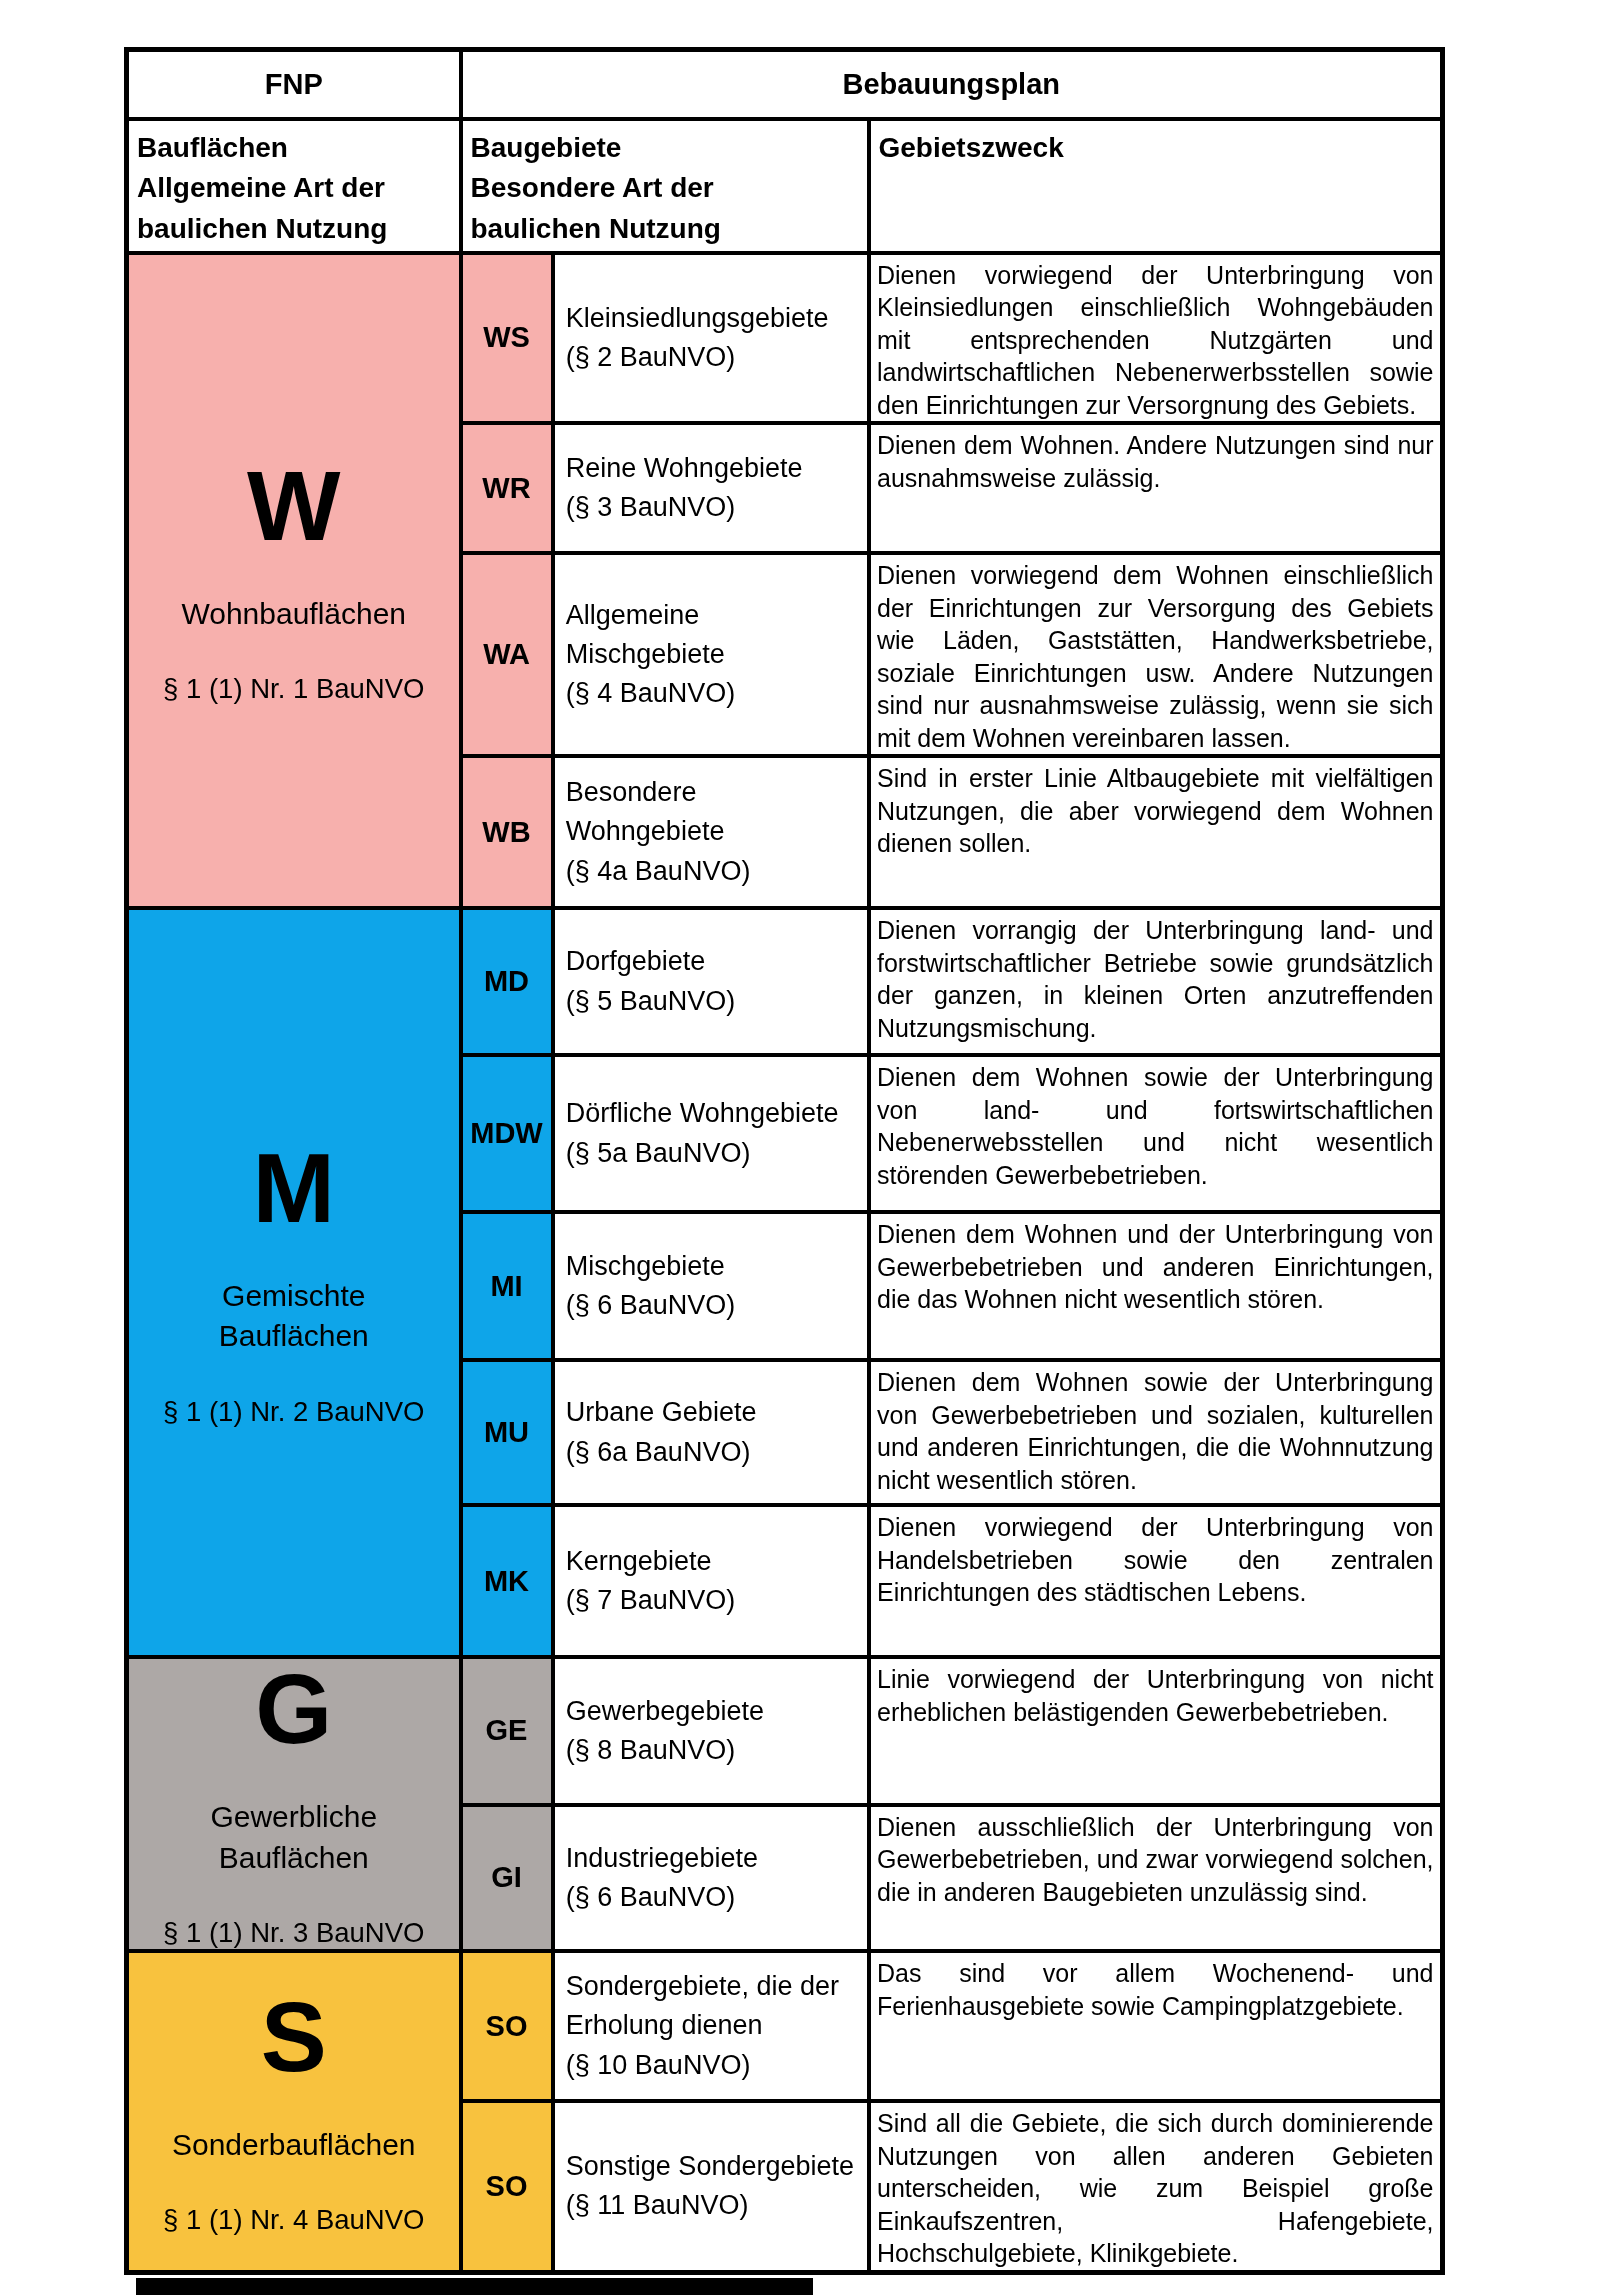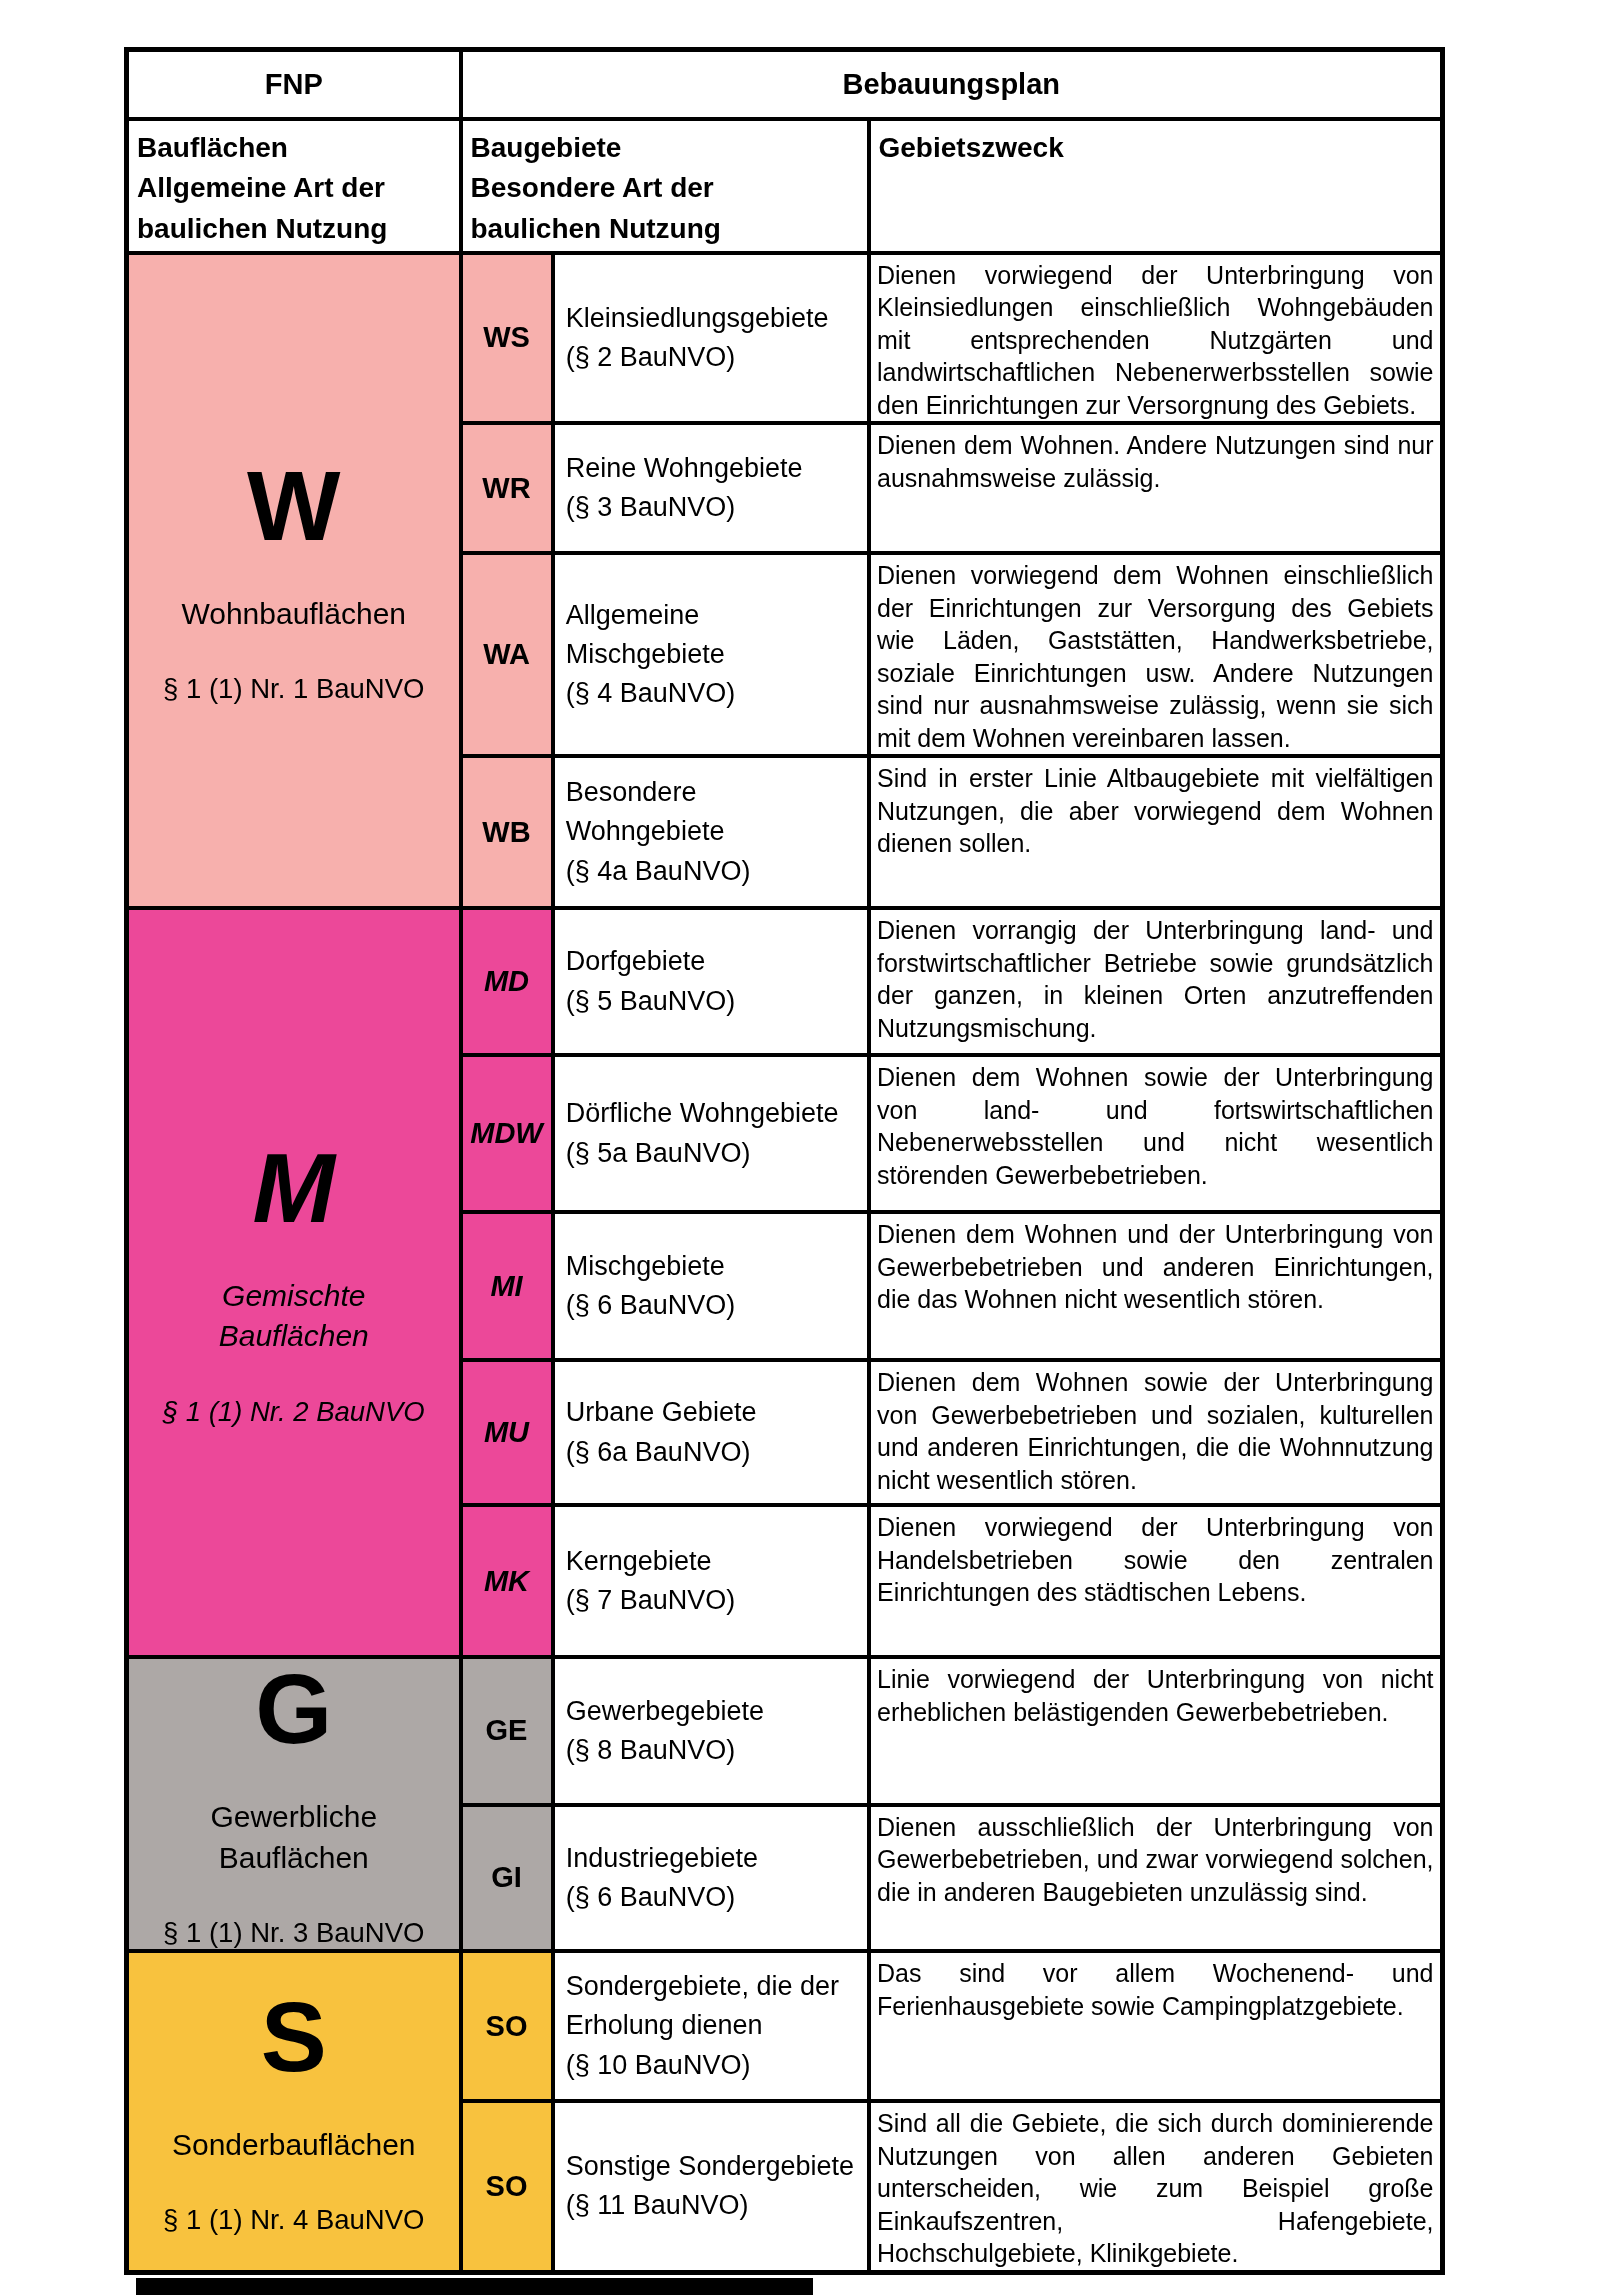--- a/index.html
+++ b/index.html
@@ -31,21 +31,21 @@
   td.code-cell{text-align:center;vertical-align:middle;
     font-size:29px;font-weight:bold;margin-top:8px;}
   
   td.name-cell{text-align:left;vertical-align:middle;
     font-size:27px;line-height:1.45;padding:0 11.3px;}
   
   td.purpose-cell{vertical-align:top;text-align:justify;
     font-size:25px;line-height:1.3;padding:4px 6.5px 0 6.5px;}
   
   .bg-w{background:#F7B0AD;}
-  .bg-m{background:#ec4899;font-style:italic;}
+  .bg-m{background:#0ea5e9;}
   .bg-g{background:#ADA8A6;}
   .bg-s{background:#F8C23E;}
   
   .bottom-bar{position:absolute;left:136px;top:2278px;width:677px;height:17px;
     background:#000;}
 </style>
 </head>
 <body>
 
 <table class="usage-table">

